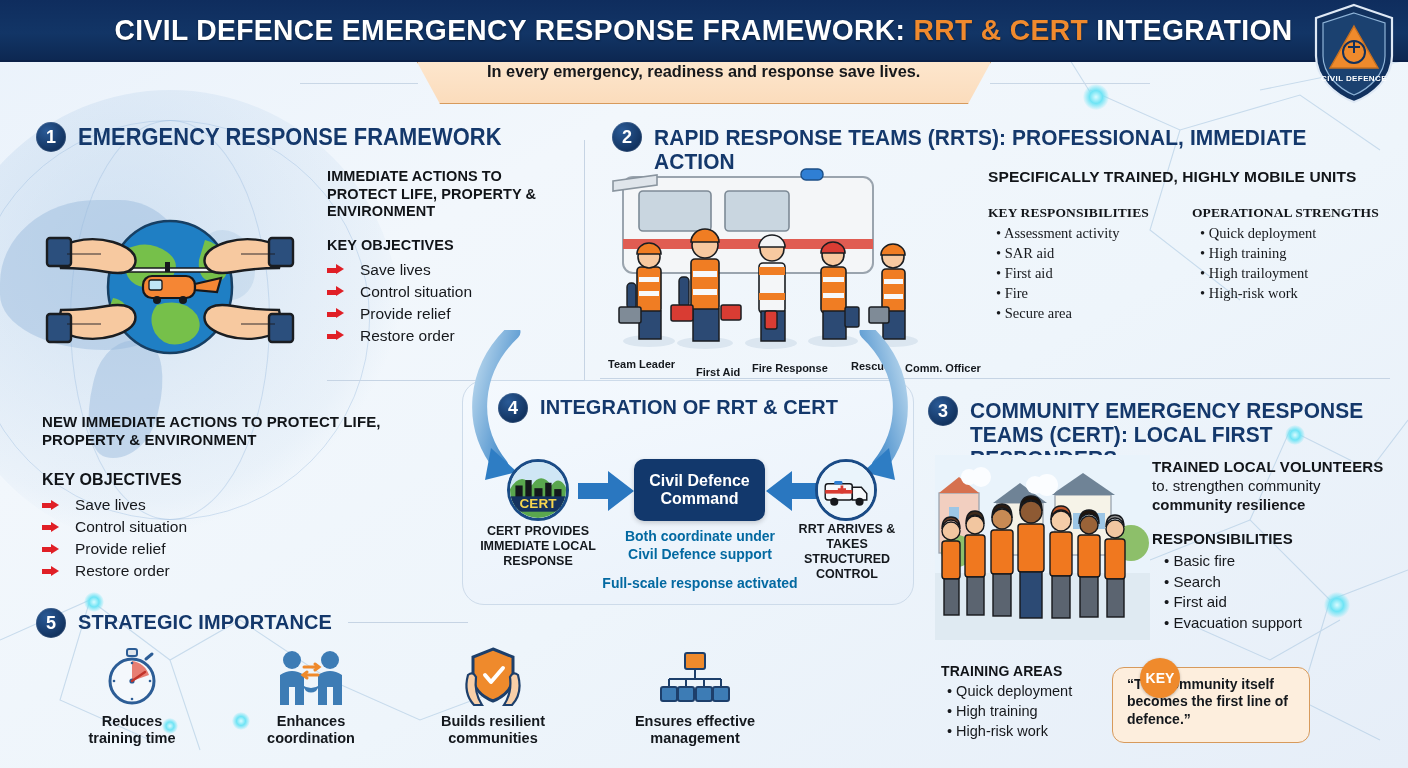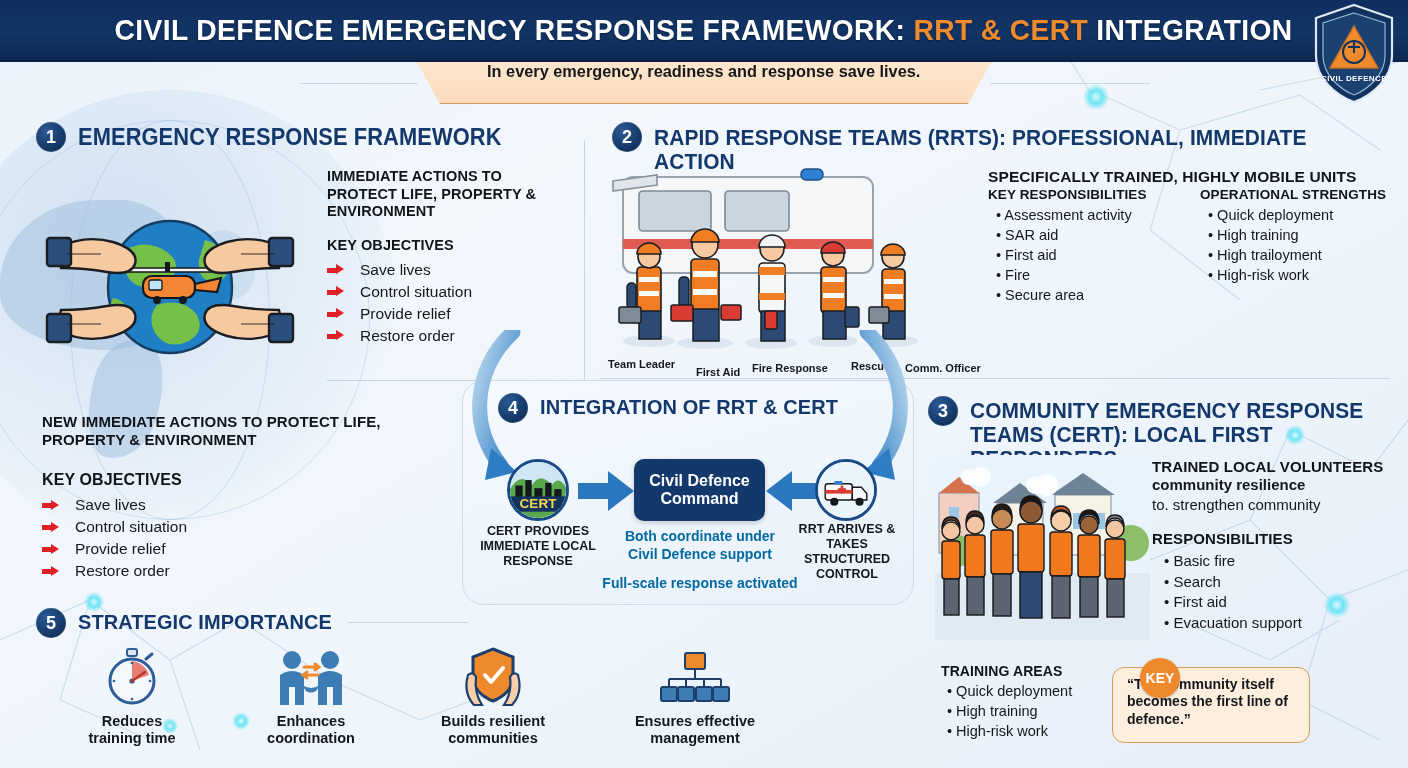--- a/index.html
+++ b/index.html
@@ -397,21 +397,21 @@
 <div class="rrt-labels">
   <span style="left:8px; top:6px;">Team Leader</span>
   <span style="left:96px; top:14px;">First Aid</span>
   <span style="left:152px; top:10px;">Fire Response</span>
   <span style="left:251px; top:8px;">Rescue</span>
   <span style="left:305px; top:10px;">Comm. Officer</span>
 </div>
 
 <div style="position:absolute; left:988px; top:168px; width:410px; z-index:3;">
   <h3 class="block" style="font-size:15.5px;">SPECIFICALLY TRAINED, HIGHLY MOBILE UNITS</h3>
-  <div style="display:flex; gap:22px; ">
+  <div style="display:flex; gap:14px; margin-top:18px;font-family:Liberation Serif, serif;">
     <div style="width:190px;">
       <h3 class="block" style="font-size:13.5px;">KEY RESPONSIBILITIES</h3>
       <ul class="dots" style="margin-top:3px; padding-left:8px;">
         <li>Assessment activity</li>
         <li>SAR aid</li>
         <li>First aid</li>
         <li>Fire</li>
         <li>Secure area</li>
       </ul>
     </div>
@@ -570,22 +570,22 @@
       <circle cx="14" cy="12" r="9" fill="#f2c6a0"></circle>
         <path d="M5 10 a9 9 0 0 1 18 0 q0 -12 -9 -12 q-9 0 -9 12z" fill="#8e8e8e"></path>
       <rect x="4" y="22" width="20" height="40" rx="3" fill="#f0781f"></rect>
         <rect x="6" y="62" width="17" height="38" fill="#5b6470"></rect>
     </g>
   </g>
 </svg>
 
 <div style="position:absolute; left:1152px; top:458px; width:248px; z-index:3;">
   <h3 class="block" style="font-size:15px;">TRAINED LOCAL VOLUNTEERS</h3>
+  <div class="sub-ln" style="margin-top:1px;">to. strengthen community</div>
   <div class="sub-ln" style="font-weight:800;">community resilience</div>
-  <div class="sub-ln" style="margin-top:1px;">to. strengthen community</div>
   <h3 class="block" style="font-size:15px; margin-top:16px;">RESPONSIBILITIES</h3>
   <ul class="dots" style="margin-top:3px; padding-left:12px;">
     <li style="font-size:15px;">Basic fire</li>
     <li style="font-size:15px;">Search</li>
     <li style="font-size:15px;">First aid</li>
     <li style="font-size:15px;">Evacuation support</li>
   </ul>
 </div>
 
 <div style="position:absolute; left:941px; top:663px; width:190px; z-index:3;">

